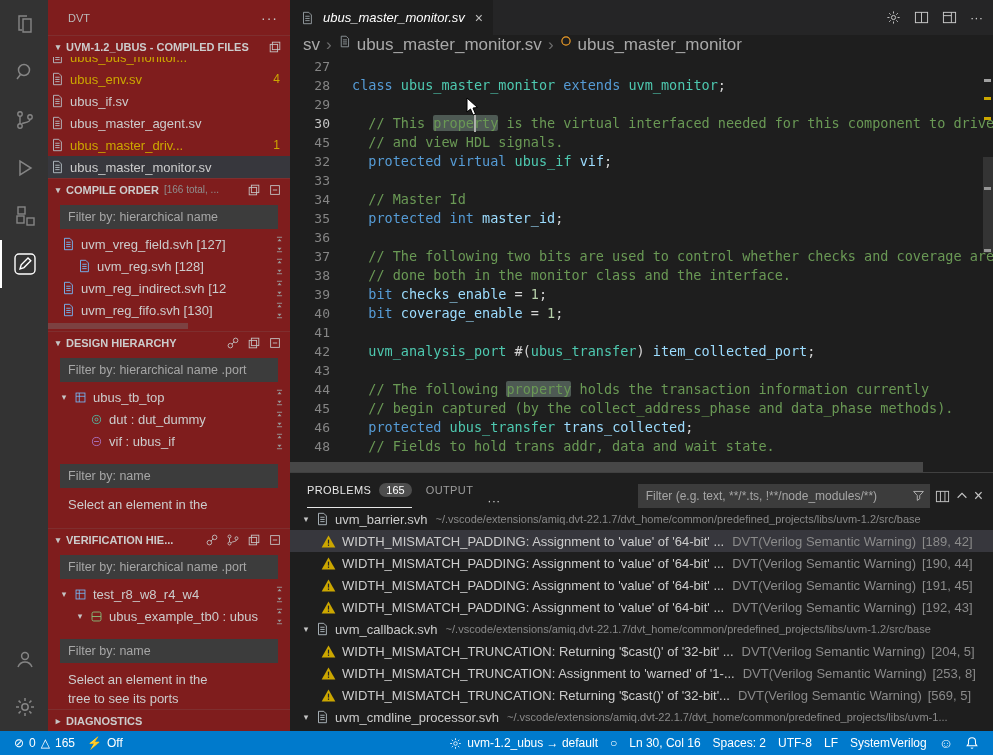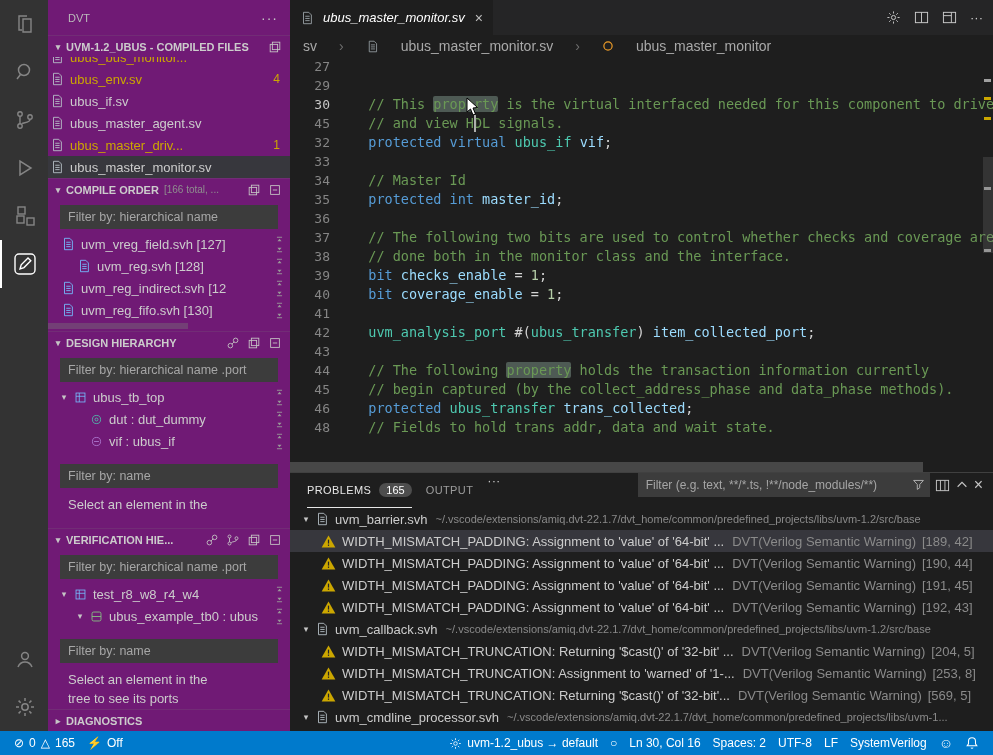--- a/index.html
+++ b/index.html
@@ -8,21 +8,21 @@
   .app{display:flex;height:731px;width:993px}
 
   
   .activitybar{width:48px;background:#333333;display:flex;flex-direction:column;align-items:stretch;flex:none}
   .ab-item{height:48px;display:flex;align-items:center;justify-content:center;color:#858585;border-left:2px solid transparent;cursor:pointer}
   .ab-item.active{color:#ffffff;border-left-color:#ffffff}
   .ab-bottom{margin-top:auto}
   .ab-item svg{display:block}
 
   
-  .sidebar{width:242px;background:#701a75;flex:none;display:flex;flex-direction:column;overflow:hidden}
+  .sidebar{width:242px;background:#7f1d1d;flex:none;display:flex;flex-direction:column;overflow:hidden}
   .sb-title{height:35px;flex:none;display:flex;align-items:center;padding:0 12px 0 20px;font-size:11px;color:#bbbbbb}
   .sb-title .more{margin-left:auto;color:#c5c5c5;font-size:14px;letter-spacing:1px;cursor:pointer}
   .sec-head{height:22px;flex:none;display:flex;align-items:center;padding:0 8px 0 2px;font-size:11px;font-weight:700;color:#cccccc;border-top:1px solid rgba(128,128,128,.18)}
   .sec-head .tw{width:16px;text-align:center;color:#c5c5c5;font-size:9px;flex:none}
   .sec-head .lbl{white-space:nowrap;overflow:hidden;flex:0 1 auto}
   .sec-head .meta{color:#8f8f8f;font-weight:400;font-size:10px;margin-left:5px;white-space:nowrap;overflow:hidden;flex:0 1 auto}
   .sec-head .acts{margin-left:auto;display:flex;gap:7px;color:#c5c5c5;flex:none}
   .sec-head .acts span{cursor:pointer;display:flex}
   .list-clip{overflow:hidden;flex:none}
   .sb-row{height:22px;display:flex;align-items:center;padding-left:1px;white-space:nowrap;overflow:hidden;cursor:pointer}
@@ -46,41 +46,41 @@
 
   
   .main{flex:1;display:flex;flex-direction:column;min-width:0}
   .editor-region{height:472px;flex:none;display:flex;flex-direction:column;background:#1e1e1e}
   .tabs{height:35px;flex:none;background:#252526;display:flex;align-items:stretch;position:relative}
   .tab{background:#1e1e1e;display:flex;align-items:center;gap:6px;padding:0 10px;cursor:pointer}
   .tab .lbl{color:#ffffff;font-style:italic;font-size:13px}
   .tab .close{color:#c0c0c0;font-size:14px;margin-left:4px;cursor:pointer}
   .tab-acts{position:absolute;right:10px;top:0;height:35px;display:flex;align-items:center;gap:13px;color:#cccccc}
   .tab-acts span{cursor:pointer;display:flex}
-  .breadcrumb{height:22px;flex:none;display:flex;align-items:center;padding-left:13px;color:#a9a9a9;font-size:14px;gap:19px;white-space:nowrap}
+  .breadcrumb{height:22px;flex:none;display:flex;align-items:flex-start;padding-left:13px;color:#a9a9a9;font-size:17px;gap:3px;white-space:nowrap}
   .breadcrumb .sep{color:#6e6e6e;padding:0 3px}
   .bc-ico{display:flex;margin-right:3px;color:#9da5aa}
   .code{position:relative;flex:1;overflow:hidden;font-family:"DejaVu Sans Mono",monospace;font-size:13.5px;line-height:19px}
   .codeline{display:flex;height:19px}
   .gutter{width:62px;padding-right:22px;text-align:right;color:#858585;flex:none;font-size:13px}
   .gutter.active{color:#c6c6c6}
   .ctext{white-space:pre}
   .tok-kw{color:#569cd6}.tok-ty{color:#4ec9b0}.tok-va{color:#9cdcfe}
   .tok-nu{color:#b5cea8}.tok-cm{color:#6a9955}.tok-pl{color:#d4d4d4}
   .tok-cmh{color:#6a9955;background:#4e5a54;border-radius:2px}
   .caret{position:absolute;width:1.5px;height:17px;background:#aeafad}
   .hscroll{position:absolute;left:0;bottom:0;height:10px;width:100%;}
   .hscroll .th{position:absolute;left:0;top:0;height:10px;width:90%;background:rgba(121,121,121,.45)}
   .vscroll{position:absolute;right:0;top:100px;width:10px;height:96px;background:rgba(121,121,121,.25)}
   .ruler{position:absolute;right:1px;top:0;width:9px;height:100%}
   .ruler i{position:absolute;left:1px;width:7px;height:3px;display:block}
 
   
   .panel{flex:1;min-height:0;border-top:1px solid rgba(128,128,128,.35);display:flex;flex-direction:column;background:#1e1e1e}
-  .panel-head{height:35px;flex:none;display:flex;align-items:flex-start;padding:0 10px 0 17px}
+  .panel-head{height:35px;flex:none;display:flex;align-items:flex-end;padding:0 10px 0 17px}
   .ptab{font-size:11px;color:#9d9d9d;margin-right:14px;height:35px;display:flex;align-items:center;gap:8px;letter-spacing:.4px;border-bottom:1px solid transparent;cursor:pointer}
   .ptab.active{color:#e7e7e7;border-bottom-color:#e7e7e7}
   .pbadge{background:#4d4d4d;color:#ffffff;border-radius:11px;padding:1px 7px;font-size:11px;font-weight:400;letter-spacing:0}
   .ptab-more{color:#c5c5c5;margin-right:10px;cursor:pointer}
   .phead-right{margin-left:auto;display:flex;align-items:center;gap:5px;color:#c5c5c5}
   .pfilter{position:relative;width:292px;height:24px}
   .pfilter input{width:100%;height:24px;background:#3c3c3c;border:1px solid #3c3c3c;color:#cccccc;font:12px "Liberation Sans",sans-serif;padding:0 24px 0 7px;outline:none}
   .pfilter .fico{position:absolute;right:5px;top:5px;color:#c5c5c5;cursor:pointer}
   .phead-right .pa{cursor:pointer;display:flex;font-size:13px}
   .p-list{flex:1;overflow:hidden}
@@ -617,20 +617,24 @@
           </span>
         <span>ubus_master_monitor</span>
       </div>
       <div class="code" id="code-area">
         <div id="code-lines">
             <div class="codeline">
               <span class="gutter">27</span>
               <span class="ctext"></span>
             </div>
             <div class="codeline">
+              <span class="gutter">28</span>
+              <span class="ctext"><span class="tok-kw">class</span><span class="tok-pl"> </span><span class="tok-ty">ubus_master_monitor</span><span class="tok-pl"> </span><span class="tok-kw">extends</span><span class="tok-pl"> </span><span class="tok-ty">uvm_monitor</span><span class="tok-pl">;</span></span>
+            </div>
+            <div class="codeline">
               <span class="gutter">29</span>
               <span class="ctext"></span>
             </div>
             <div class="codeline">
               <span class="gutter active">30</span>
               <span class="ctext"><span class="tok-cm">  // This </span><span class="tok-cmh">property</span><span class="tok-cm"> is the virtual interfaced needed for this component to drive</span></span>
             </div>
             <div class="codeline">
               <span class="gutter">45</span>
               <span class="ctext"><span class="tok-cm">  // and view HDL signals.</span></span>

